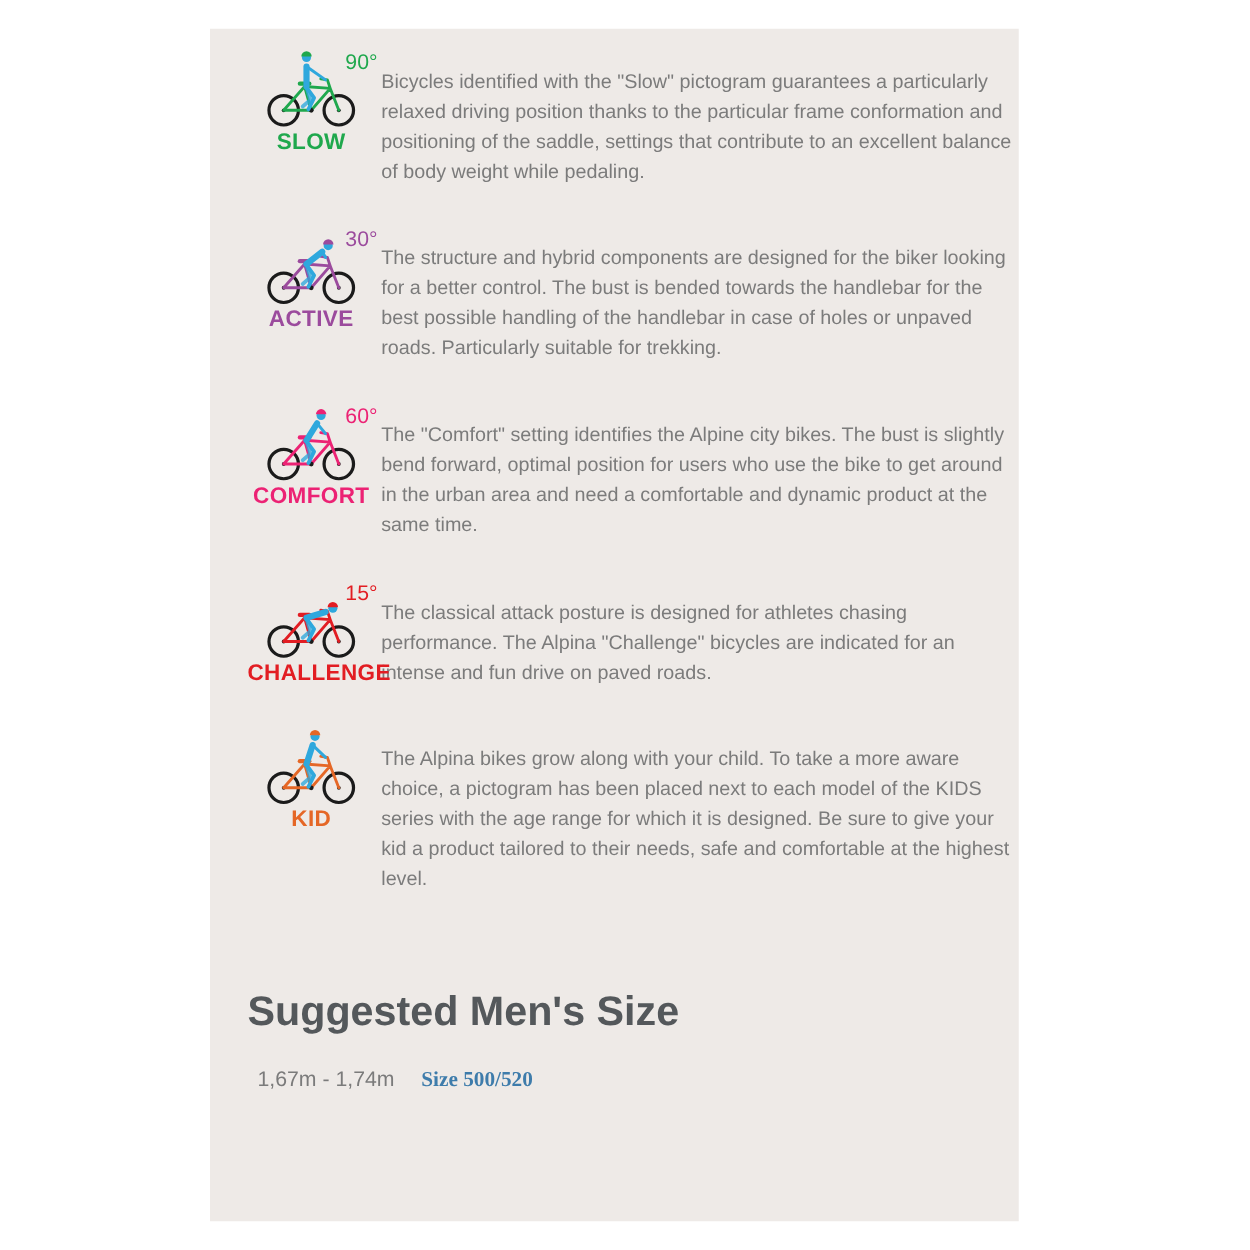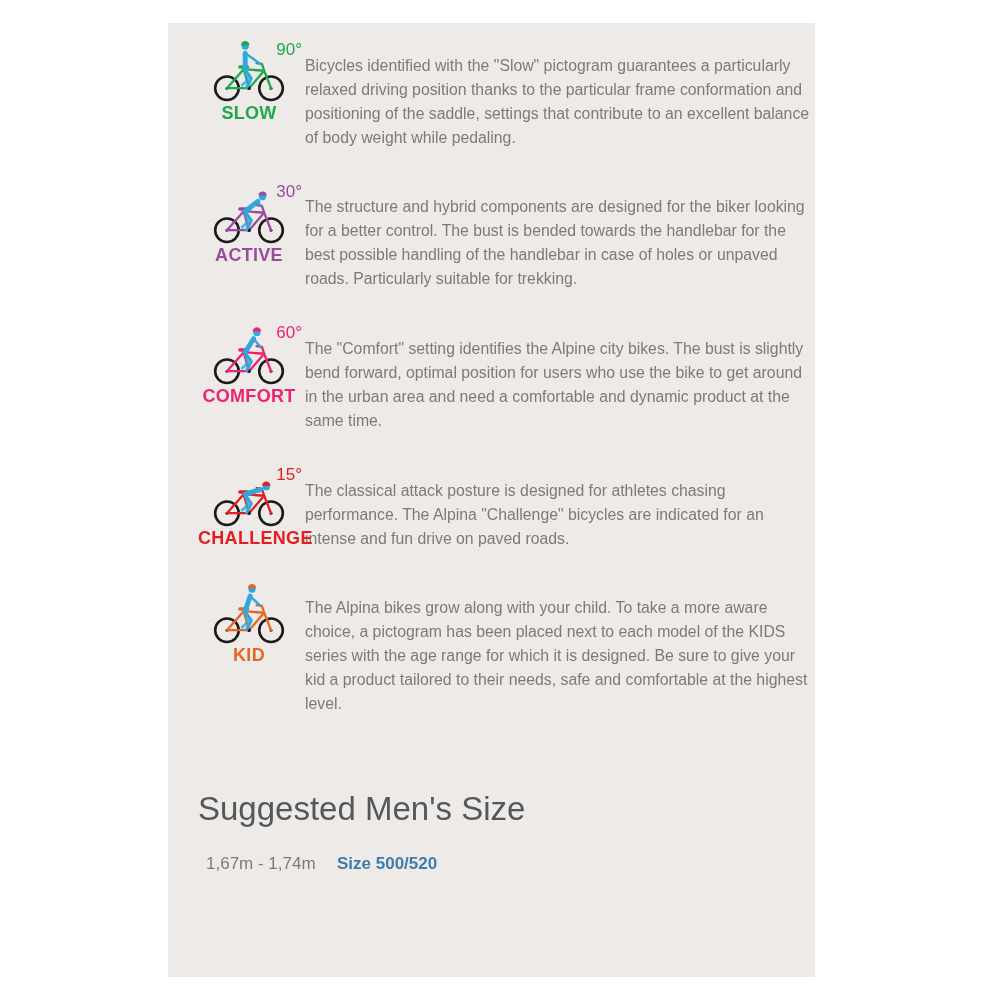--- a/index.html
+++ b/index.html
@@ -18,25 +18,25 @@
   .hub{fill:#1b1b1b;}
   .frame{fill:none;stroke:var(--c);stroke-width:3;stroke-linecap:round;stroke-linejoin:round;}
   .saddle{stroke:var(--c);stroke-width:4.5;stroke-linecap:round;}
   .leg,.leg2{fill:none;stroke:var(--rider,#2fa8dd);stroke-width:4;stroke-linecap:round;stroke-linejoin:round;}
   .leg2{opacity:.78;}
   .torso{fill:none;stroke:var(--rider,#2fa8dd);stroke-width:6.5;stroke-linecap:round;}
   .arm{fill:none;stroke:var(--rider,#2fa8dd);stroke-width:3.2;stroke-linecap:round;}
   .head{fill:var(--rider,#2fa8dd);}
   .helmet{fill:var(--c);}
   
-  .size-heading{margin:58px 0 0 30px;font-size:33px;font-weight:400;color:var(--heading,#54585b);}
+  .size-heading{margin:58px 0 0 30px;font-size:33px;font-weight:700;color:var(--heading,#54585b);}
   .size-table{margin:26px 0 0 38px;}
   .size-row{display:flex;align-items:flex-end;margin-bottom:29px;font-size:17px;}
   .range{width:131px;color:var(--text,#7b7b7b);}
-  .size-link{font-weight:bold;text-decoration:none;cursor:pointer;}
+  .size-link{font-weight:bold;text-decoration:none;cursor:pointer;font-family:Liberation Serif, serif;}
   .mens .size-link{color:var(--mlink,#3e7cab);}
 </style>
 </head>
 <body style="--rider: #2fa8dd; --text: #7b7b7b; --heading: #54585b; --panel: #eeeae7; --mlink: #3e7cab; --wlink: #e9486b;">
 
 <div class="panel">
 
   <div class="picto-row" style="--c: #1fa84d;">
     <div class="icon-box">
       <svg class="bike" viewBox="0 0 100 82">

